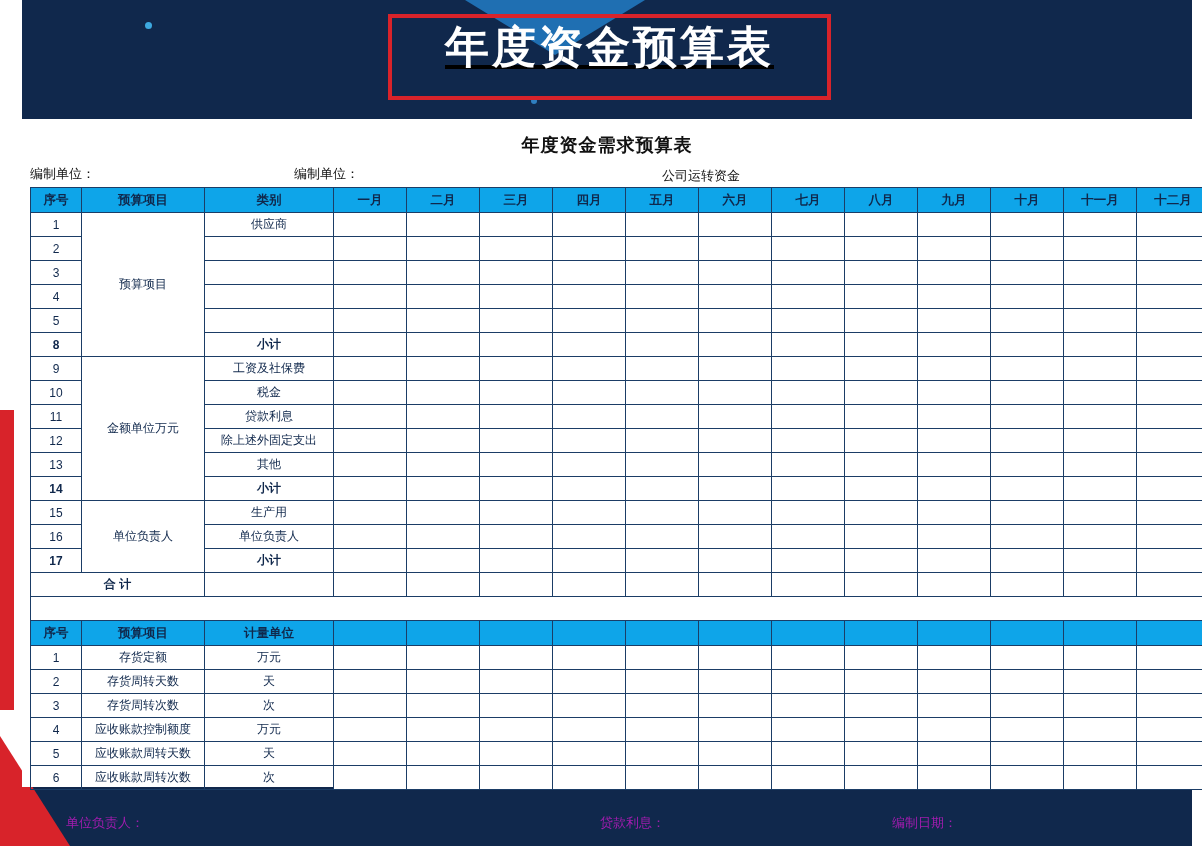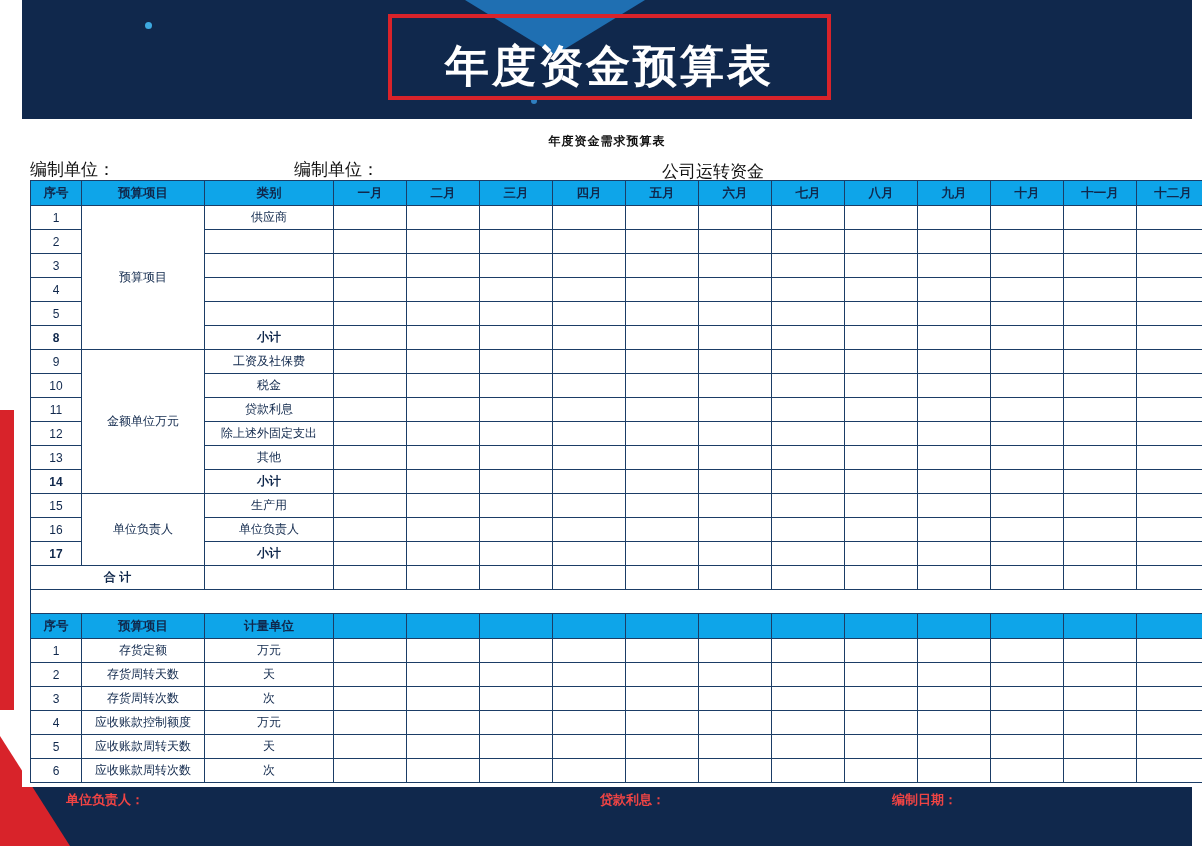--- a/index.html
+++ b/index.html
@@ -80,53 +80,54 @@
   
   .title-box {
     position: absolute;
     left: 388px;
     top: 14px;
     width: 443px;
     height: 86px;
     border: 4px solid #d8232a;
     box-sizing: border-box;
     display: flex;
-    align-items: flex-end;
+    align-items: flex-start;
     justify-content: center;
+    text-decoration: underline;
   }
   .title-box .title-text {
     color: #ffffff;
     font-size: 44px;
     font-weight: bold;
     letter-spacing: 3px;
     white-space: nowrap;
   }
 
   
   .sheet {
     position: absolute;
     left: 22px;
     top: 119px;
     width: 1170px;
     height: 668px;
     background: #ffffff;
   }
   .sheet-title {
     text-align: center;
-    font-size: 12px;
+    font-size: 18px;
     font-weight: bold;
     color: #111111;
     padding-top: 14px;
     letter-spacing: 1px;
   }
   .meta-row {
     position: relative;
     height: 24px;
     margin-top: 6px;
-    font-size: 17px;
+    font-size: 13px;
     color: #111111;
   }
   .meta-row span {
     position: absolute;
     white-space: nowrap;
   }
   .meta-unit   { left: 8px;   top: 2px; }
   .meta-period { left: 272px; top: 2px; }
   .meta-amount { left: 640px; top: 4px; }
 
@@ -160,24 +161,23 @@
   td.c-month { width: 68px; }
   td.vmerge  { font-weight: normal; }
   td.blank   { background: #ffffff; }
   tr.sum-row td { font-weight: bold; }
 
   .spacer-row td { border: none; height: 5px; }
 
   .foot-row {
     position: relative;
     height: 26px;
-    margin: 4px 8px 0 8px;
+    margin: 20px 8px 0 8px;
     font-size: 13px;
-    color: #ef4444;
-    font-weight: bold;
+    color: #a21caf;
   }
   .foot-row span { position: absolute; white-space: nowrap; }
   .foot-a { left: 36px; top: 4px; }
   .foot-b { left: 570px; top: 4px; }
   .foot-c { left: 862px; top: 4px; }
 </style>
 </head>
 <body>
 
 <div id="page">

